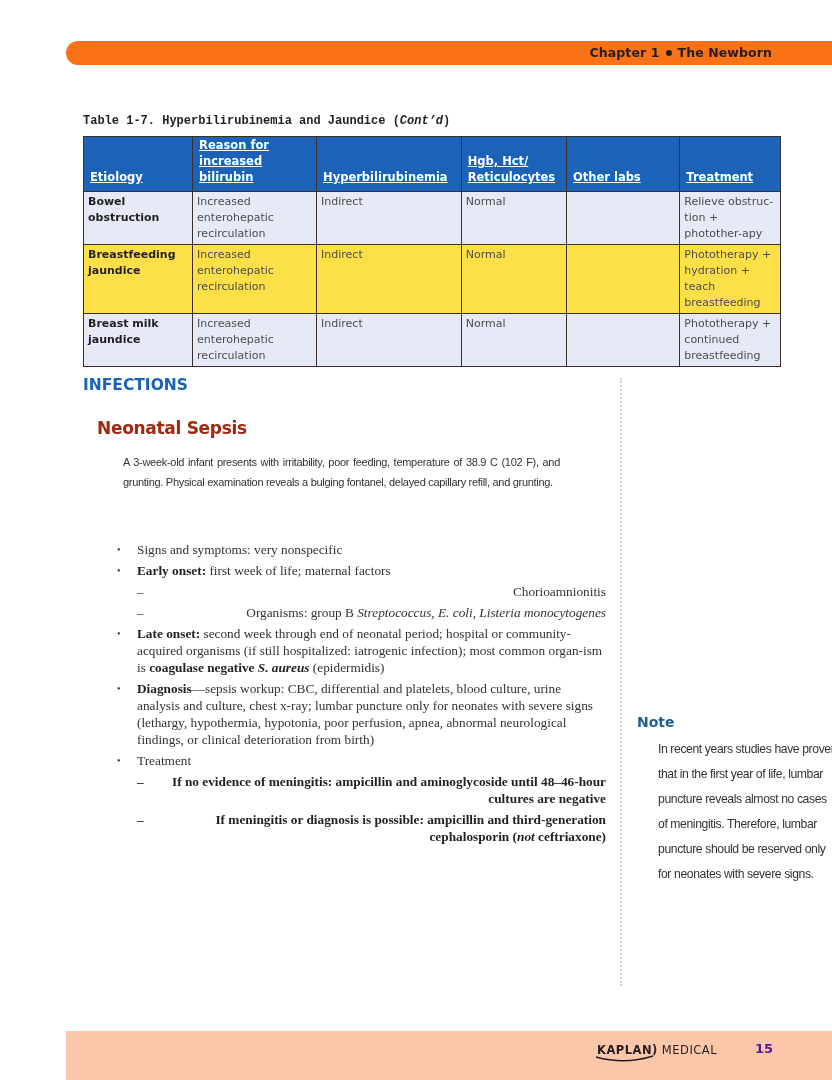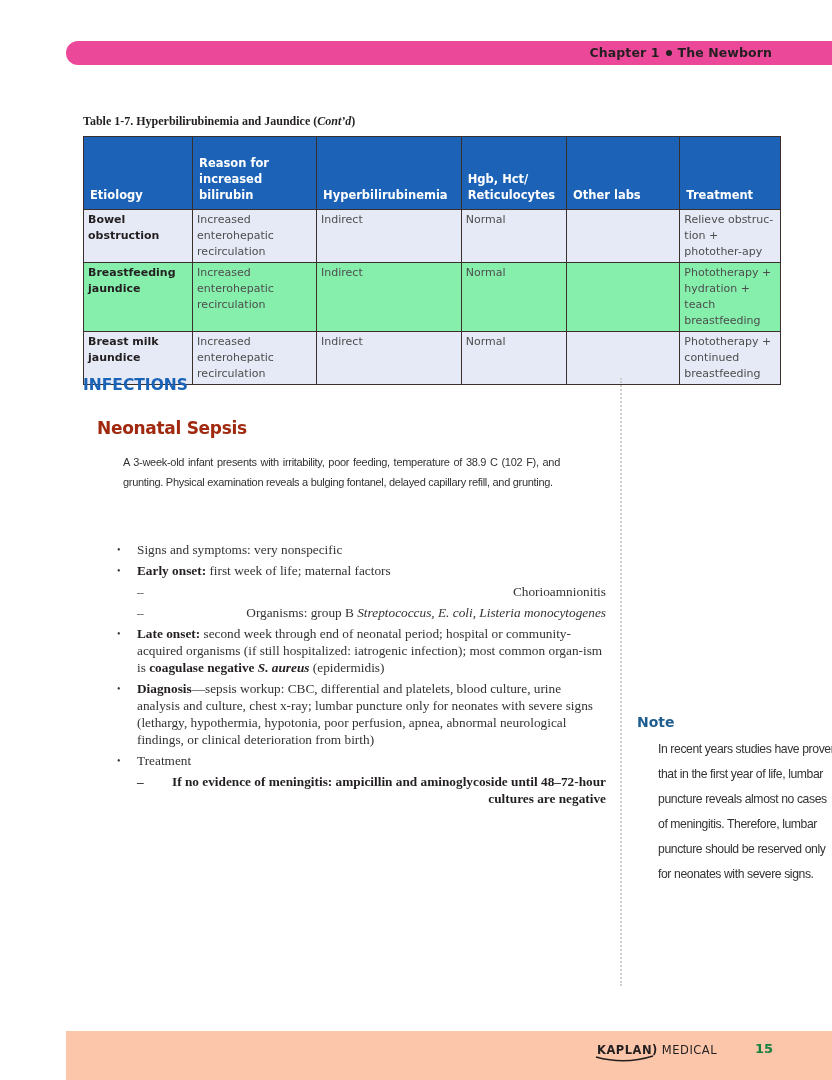--- a/index.html
+++ b/index.html
@@ -4,51 +4,51 @@
 <style>
   html, body { margin: 0; padding: 0; }
   body {
     width: 832px; height: 1080px; position: relative; overflow: hidden;
     background: #ffffff;
     font-family: "Liberation Sans", sans-serif;
     color: #231f20;
   }
   .header-bar {
     position: absolute; left: 66px; top: 41px; width: 766px; height: 24px;
-    background: #ec4899; border-radius: 12px 0 0 12px;
+    background: #f97316; border-radius: 12px 0 0 12px;
   }
   .header-text {
     position: absolute; right: 60px; top: 4px;
     font-family: "DejaVu Sans", sans-serif; font-weight: bold; font-size: 12.5px; color: #231f20;
     letter-spacing: 0.1px;
   }
   .header-text .dot { display: inline-block; width: 6px; height: 6px; border-radius: 50%; background: #231f20; margin: 0 6px 2px 6px; vertical-align: middle; }
 
   .table-caption {
     position: absolute; left: 83px; top: 114px;
-    font-family: Liberation Serif, serif; font-weight: bold; font-size: 12px; color: #231f20;
+    font-family: Liberation Mono, monospace; font-weight: bold; font-size: 12px; color: #231f20;
   }
   .table-caption i { font-style: italic; }
 
   table.data {
     position: absolute; left: 83px; top: 136px; width: 698px;
     border-collapse: collapse;
     font-family: "DejaVu Sans", sans-serif; font-size: 11px;
   }
   table.data th {
     background: #1c63b7; color: #ffffff; font-weight: bold; text-align: left;
-    vertical-align: bottom; padding: 18px 5px 6px 6px; font-size: 11.5px; line-height: 16px;
-    border: 1.5px solid #3a2f2a; height: 30px;
+    vertical-align: bottom; padding: 0 5px 6px 6px; font-size: 11.5px; line-height: 16px;
+    border: 1.5px solid #3a2f2a; height: 30px; text-decoration: underline;
   }
   table.data td {
     border: 1.5px solid #3a2f2a; vertical-align: top; padding: 2px 4px 2px 4px;
     line-height: 16px; color: #4d4d4d; height: 47px;
   }
   table.data tr.light td { background: #e6eaf6; }
-  table.data tr.dark td { background: #86efac; }
+  table.data tr.dark td { background: #fde047; }
   table.data td.etio { font-weight: bold; color: #231f20; }
   .col1 { width: 103px; } .col2 { width: 117px; } .col3 { width: 124px; }
   .col4 { width: 90px; } .col5 { width: 107px; } .col6 { width: 95px; }
 
   .dotted-line {
     position: absolute; left: 620px; top: 378px; height: 608px; width: 0;
     border-left: 2px dotted #cfcfcf;
   }
   .h-infections {
     position: absolute; left: 83px; top: 376px;
@@ -91,21 +91,21 @@
   .kaplan {
     position: absolute; left: 597px; top: 1043px;
     font-family: "DejaVu Sans", sans-serif; font-weight: bold; font-size: 11.5px; color: #231f20;
     letter-spacing: 0.5px;
   }
   .kaplan-logo { position: relative; display: inline-block; }
   .kaplan-swoosh { position: absolute; left: -2px; top: 12px; width: 62px; height: 8px; }
   .medical { font-weight: normal; margin-left: 4px; }
   .page-num {
     position: absolute; left: 755px; top: 1041px;
-    font-family: "DejaVu Sans", sans-serif; font-weight: bold; font-size: 13px; color: #15803d; text-align: center;
+    font-family: "DejaVu Sans", sans-serif; font-weight: bold; font-size: 13px; color: #4c1d95; text-align: center;
   }
 </style>
 </head>
 <body>
 
 <div class="header-bar">
   <div class="header-text">
     <span>Chapter 1</span><span class="dot"></span><span>The Newborn</span>
   </div>
 </div>
@@ -169,21 +169,22 @@
 <div class="case">A 3-week-old infant presents with irritability, poor feeding, temperature of 38.9 C (102 F), and grunting. Physical examination reveals a bulging fontanel, delayed capillary refill, and grunting.</div>
 
 <div class="bullets">
   <div class="b">Signs and symptoms: very nonspecific</div>
   <div class="b"><b>Early onset:</b><span> first week of life; maternal factors</span></div>
   <div class="s">Chorioamnionitis</div>
   <div class="s"><span>Organisms: group B </span><i>Streptococcus, E. coli, Listeria monocytogenes</i></div>
   <div class="b"><b>Late onset:</b><span> second week through end of neonatal period; hospital or community-acquired organisms (if still hospitalized: iatrogenic infection); most common organ-ism is </span><b>coagulase negative </b><b><i>S. aureus</i></b><span> (epidermidis)</span></div>
   <div class="b"><b>Diagnosis</b><span>—sepsis workup: CBC, differential and platelets, blood culture, urine analysis and culture, chest x-ray; lumbar puncture only for neonates with severe signs (lethargy, hypothermia, hypotonia, poor perfusion, apnea, abnormal neurological findings, or clinical deterioration from birth)</span></div>
   <div class="b">Treatment</div>
-  <div class="s bold">If no evidence of meningitis: ampicillin and aminoglycoside until 48–72-hour cultures are negative</div>
+  <div class="s bold">If no evidence of meningitis: ampicillin and aminoglycoside until 48–46-hour cultures are negative</div>
+  <div class="s bold"><span>If meningitis or diagnosis is possible: ampicillin and third-generation cephalosporin (</span><i>not</i><span> ceftriaxone)</span></div>
 </div>
 
 <div class="note-title">Note</div>
 <div class="note-body">In recent years studies have proven that in the first year of life, lumbar puncture reveals almost no cases of meningitis. Therefore, lumbar puncture should be reserved only for neonates with severe signs.</div>
 
 <div class="footer-bar"></div>
 <div class="kaplan">
   <span class="kaplan-logo">
     <span>KAPLAN</span><span>)</span>
     <svg class="kaplan-swoosh" viewBox="0 0 62 8">

